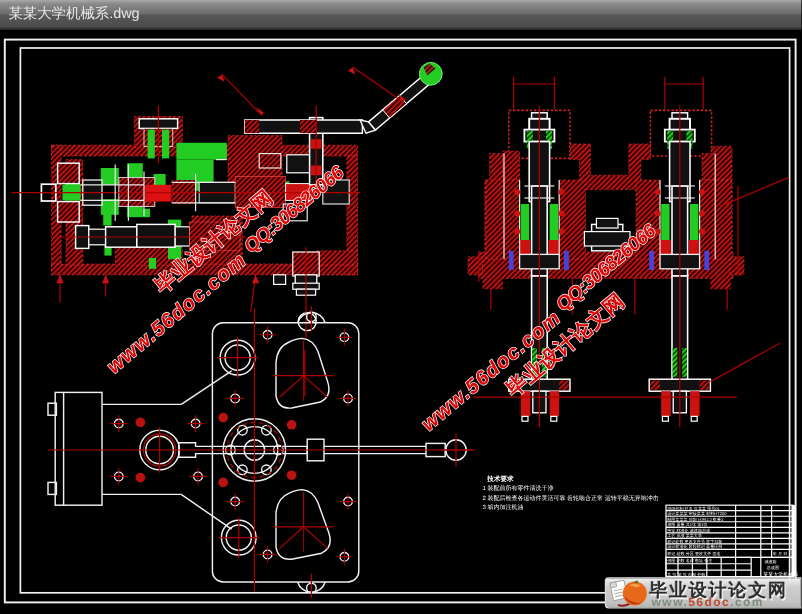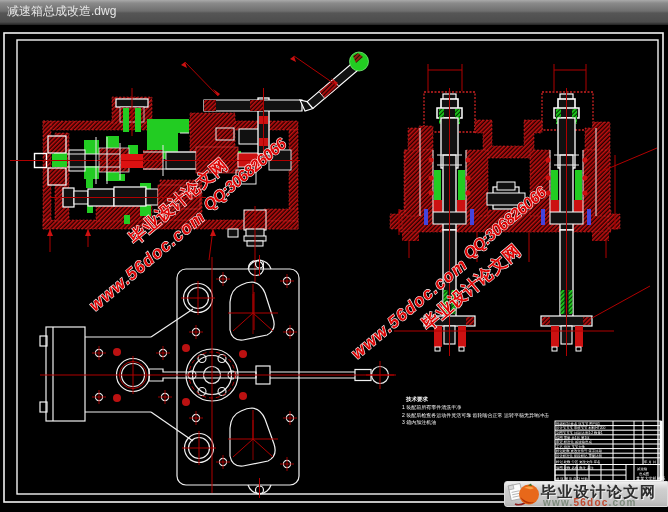--- a/index.html
+++ b/index.html
@@ -7,21 +7,21 @@
   #titlebar{position:absolute;left:0;top:0;width:668px;height:25px;
     background:linear-gradient(#aaa 0,#8b8b8b 3px,#6f6f6f 11px,#565656 13px,#4c4c4c 22px,#222 25px);
     color:#e6e6e6;font-size:12px;line-height:23px;padding-left:7px;box-sizing:border-box;}
   #banner{position:absolute;left:504px;top:481px;width:164px;height:26px;
     background:linear-gradient(#efefef 0,#cfcfcf 30%,#c3c3c3 80%,#b5b5b5 100%);
     border:1px solid #ddd;border-radius:3px 0 0 3px;box-sizing:border-box;}
 </style>
 </head>
 <body>
 <div id="stage">
-  <div id="titlebar">减速箱总成改造.dwg</div>
+  <div id="titlebar">某某大学机械系.dwg</div>
   <svg id="cad" width="668" height="512" viewBox="0 0 668 512" style="position:absolute;left:0;top:0">
     <defs>
       <pattern id="h" width="3" height="3" patternUnits="userSpaceOnUse" patternTransform="rotate(45)">
         <rect width="3" height="3" fill="#230000"></rect>
         <rect width="1.6" height="3" fill="#c01010"></rect>
       </pattern>
       <pattern id="hg" width="3" height="3" patternUnits="userSpaceOnUse" patternTransform="rotate(45)">
         <rect width="3" height="3" fill="#013a01"></rect>
         <rect width="1.8" height="3" fill="#1ecc1e"></rect>
       </pattern>

